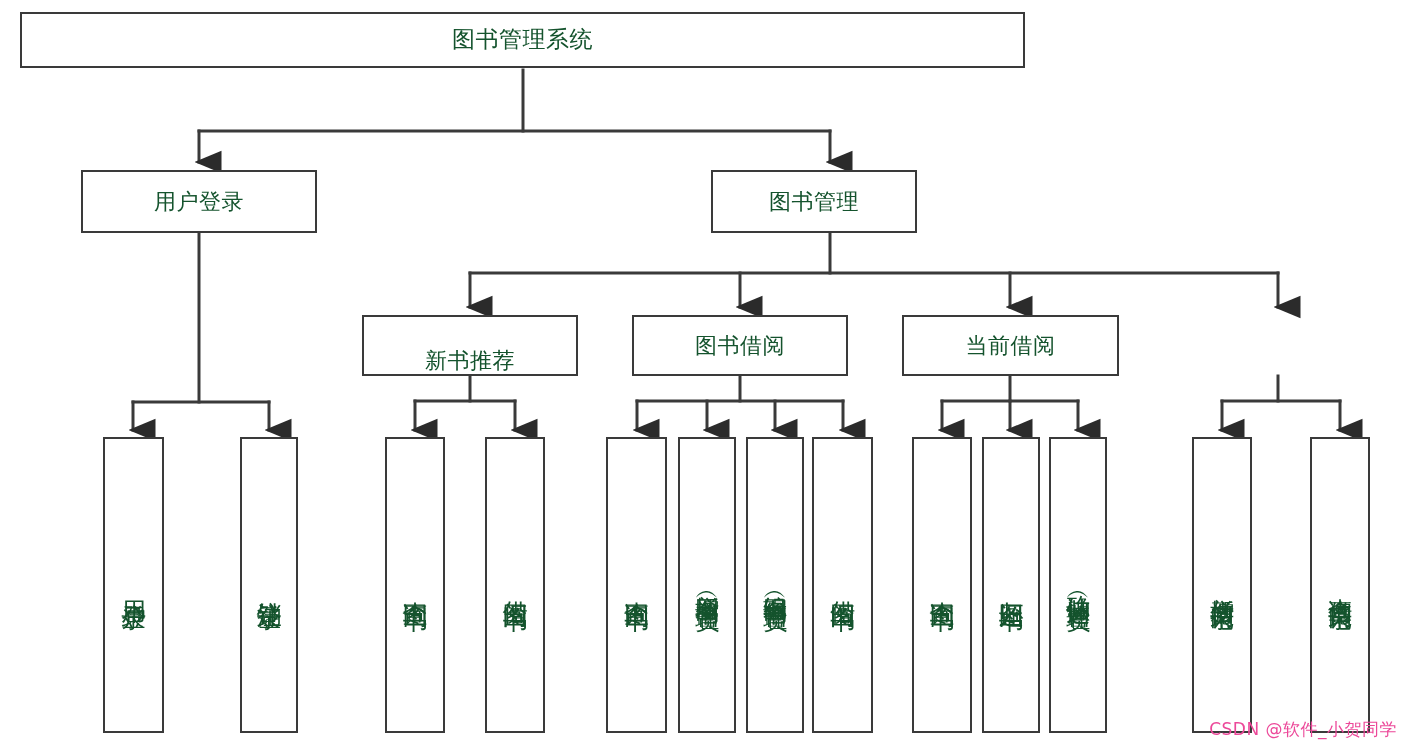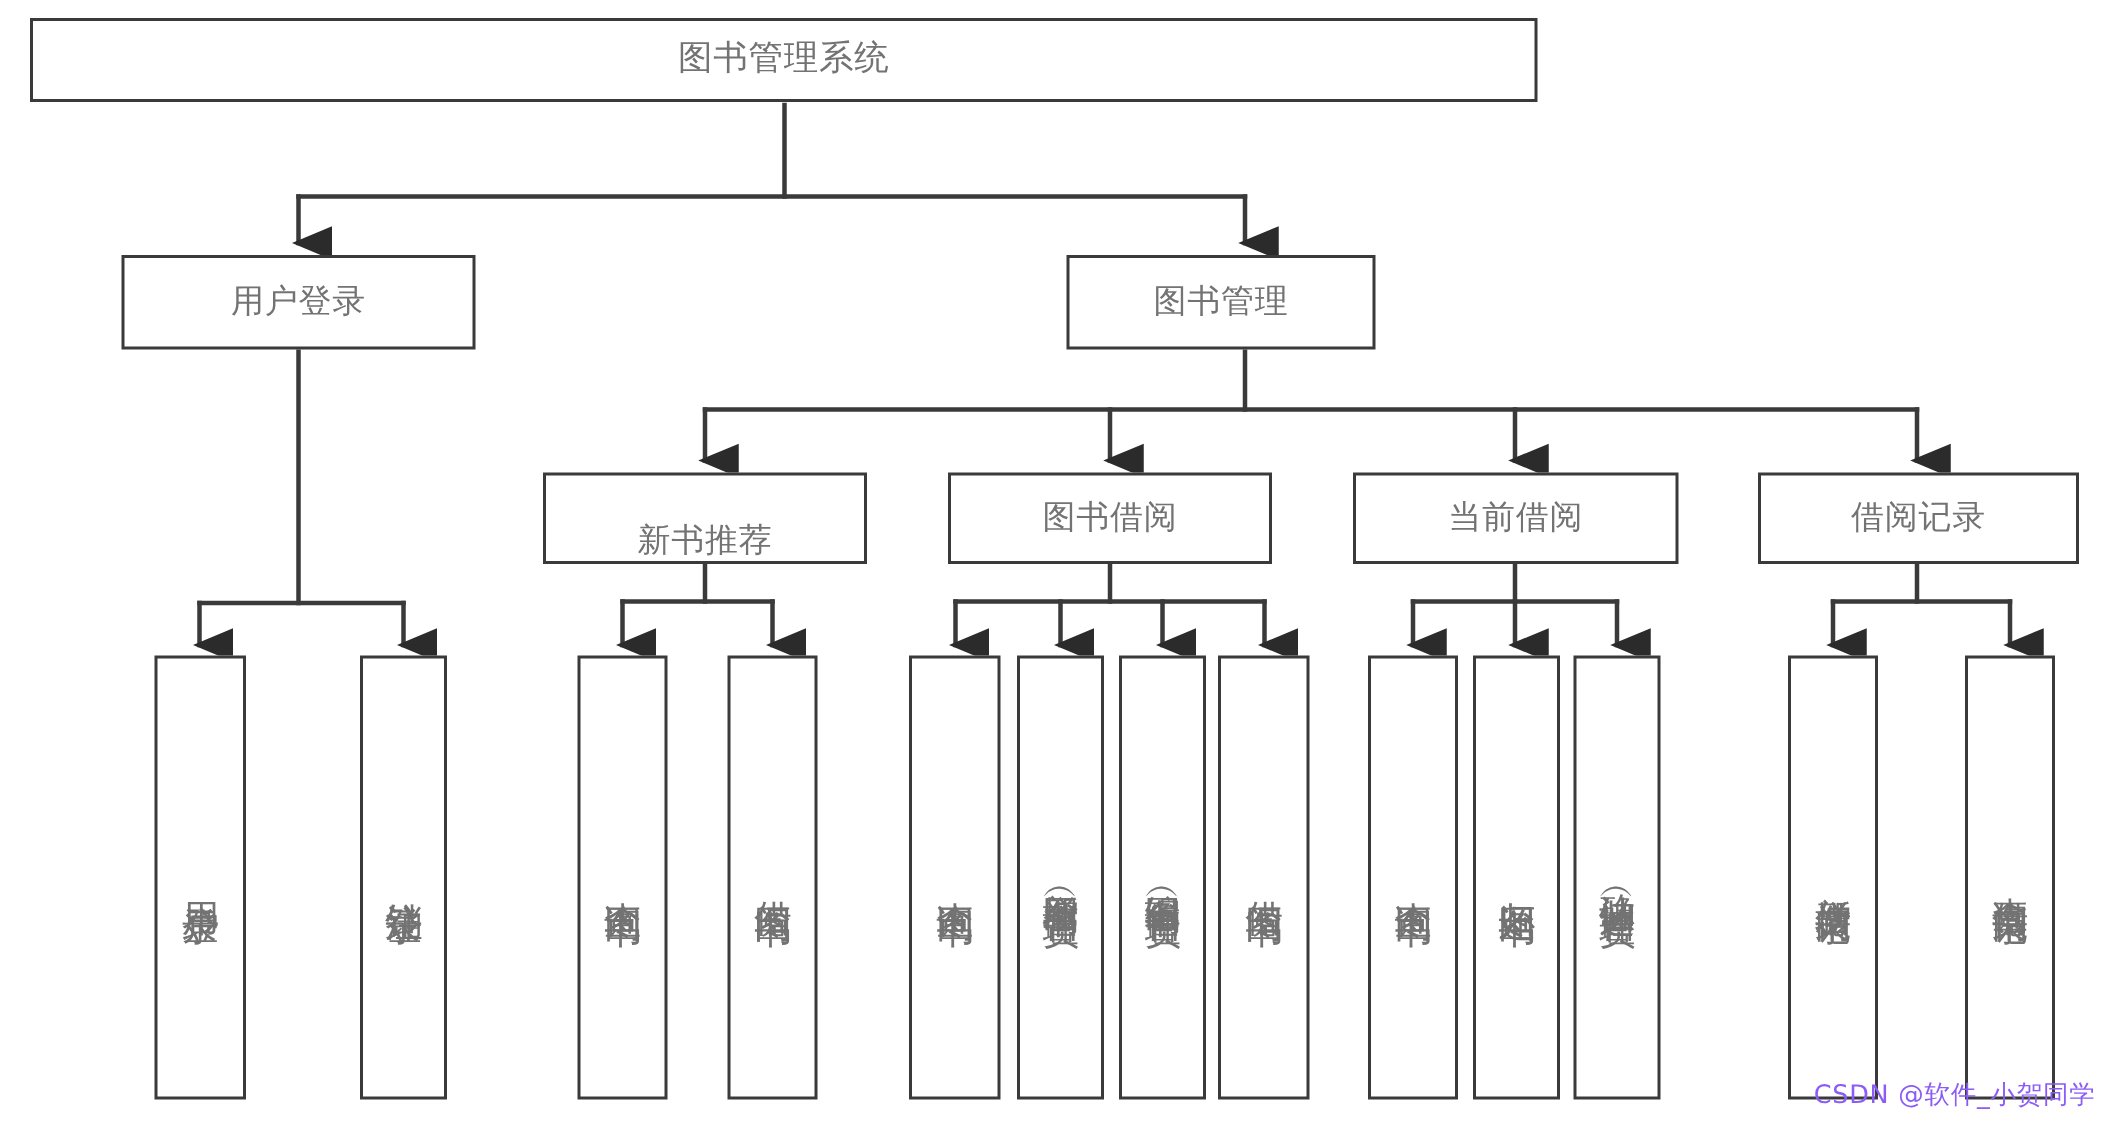--- a/index.html
+++ b/index.html
@@ -27,21 +27,21 @@
     pointer-events: none;
   }
   .node {
     position: absolute;
     box-sizing: border-box;
     background: #ffffff;
     border: 2px solid #3a3a3a;
     display: flex;
     align-items: center;
     justify-content: center;
-    color: #737373;
+    color: #14532d;
     z-index: 2;
   }
   .node .label {
     display: block;
     text-align: center;
     line-height: 1.18;
     letter-spacing: 0.5px;
   }
   
   .node.horiz .label {
@@ -67,21 +67,21 @@
     max-height: 100%;
   }
   .node.vert.narrow .label {
     font-size: 24px;
   }
   #watermark {
     position: absolute;
     right: 8px;
     bottom: 6px;
     font-size: 17px;
-    color: #8b5cf6;
+    color: #ec4899;
     letter-spacing: 0.5px;
     z-index: 5;
     white-space: nowrap;
   }
 </style>
 </head>
 <body>
 
 <div id="diagram-root">
 
@@ -150,23 +150,20 @@
 
   <div class="node horiz" style="left:362px; top:315px; width:216px; height:61px;align-items:flex-end;">
     <span class="label">新书推荐</span>
   </div>
   <div class="node horiz" style="left:632px; top:315px; width:216px; height:61px;">
     <span class="label">图书借阅</span>
   </div>
   <div class="node horiz" style="left:902px; top:315px; width:217px; height:61px;">
     <span class="label">当前借阅</span>
   </div>
-  <div class="node horiz" style="left:1172px; top:315px; width:214px; height:61px;">
-    <span class="label">借阅记录</span>
-  </div>
 
   <div class="node vert" style="left:103px; top:437px; width:61px; height:296px;">
     <span class="label">用户登录</span>
   </div>
   <div class="node vert" style="left:240px; top:437px; width:58px; height:296px;">
     <span class="label">注销登录</span>
   </div>
 
   <div class="node vert" style="left:385px; top:437px; width:60px; height:296px;">
     <span class="label">查询图书</span>

